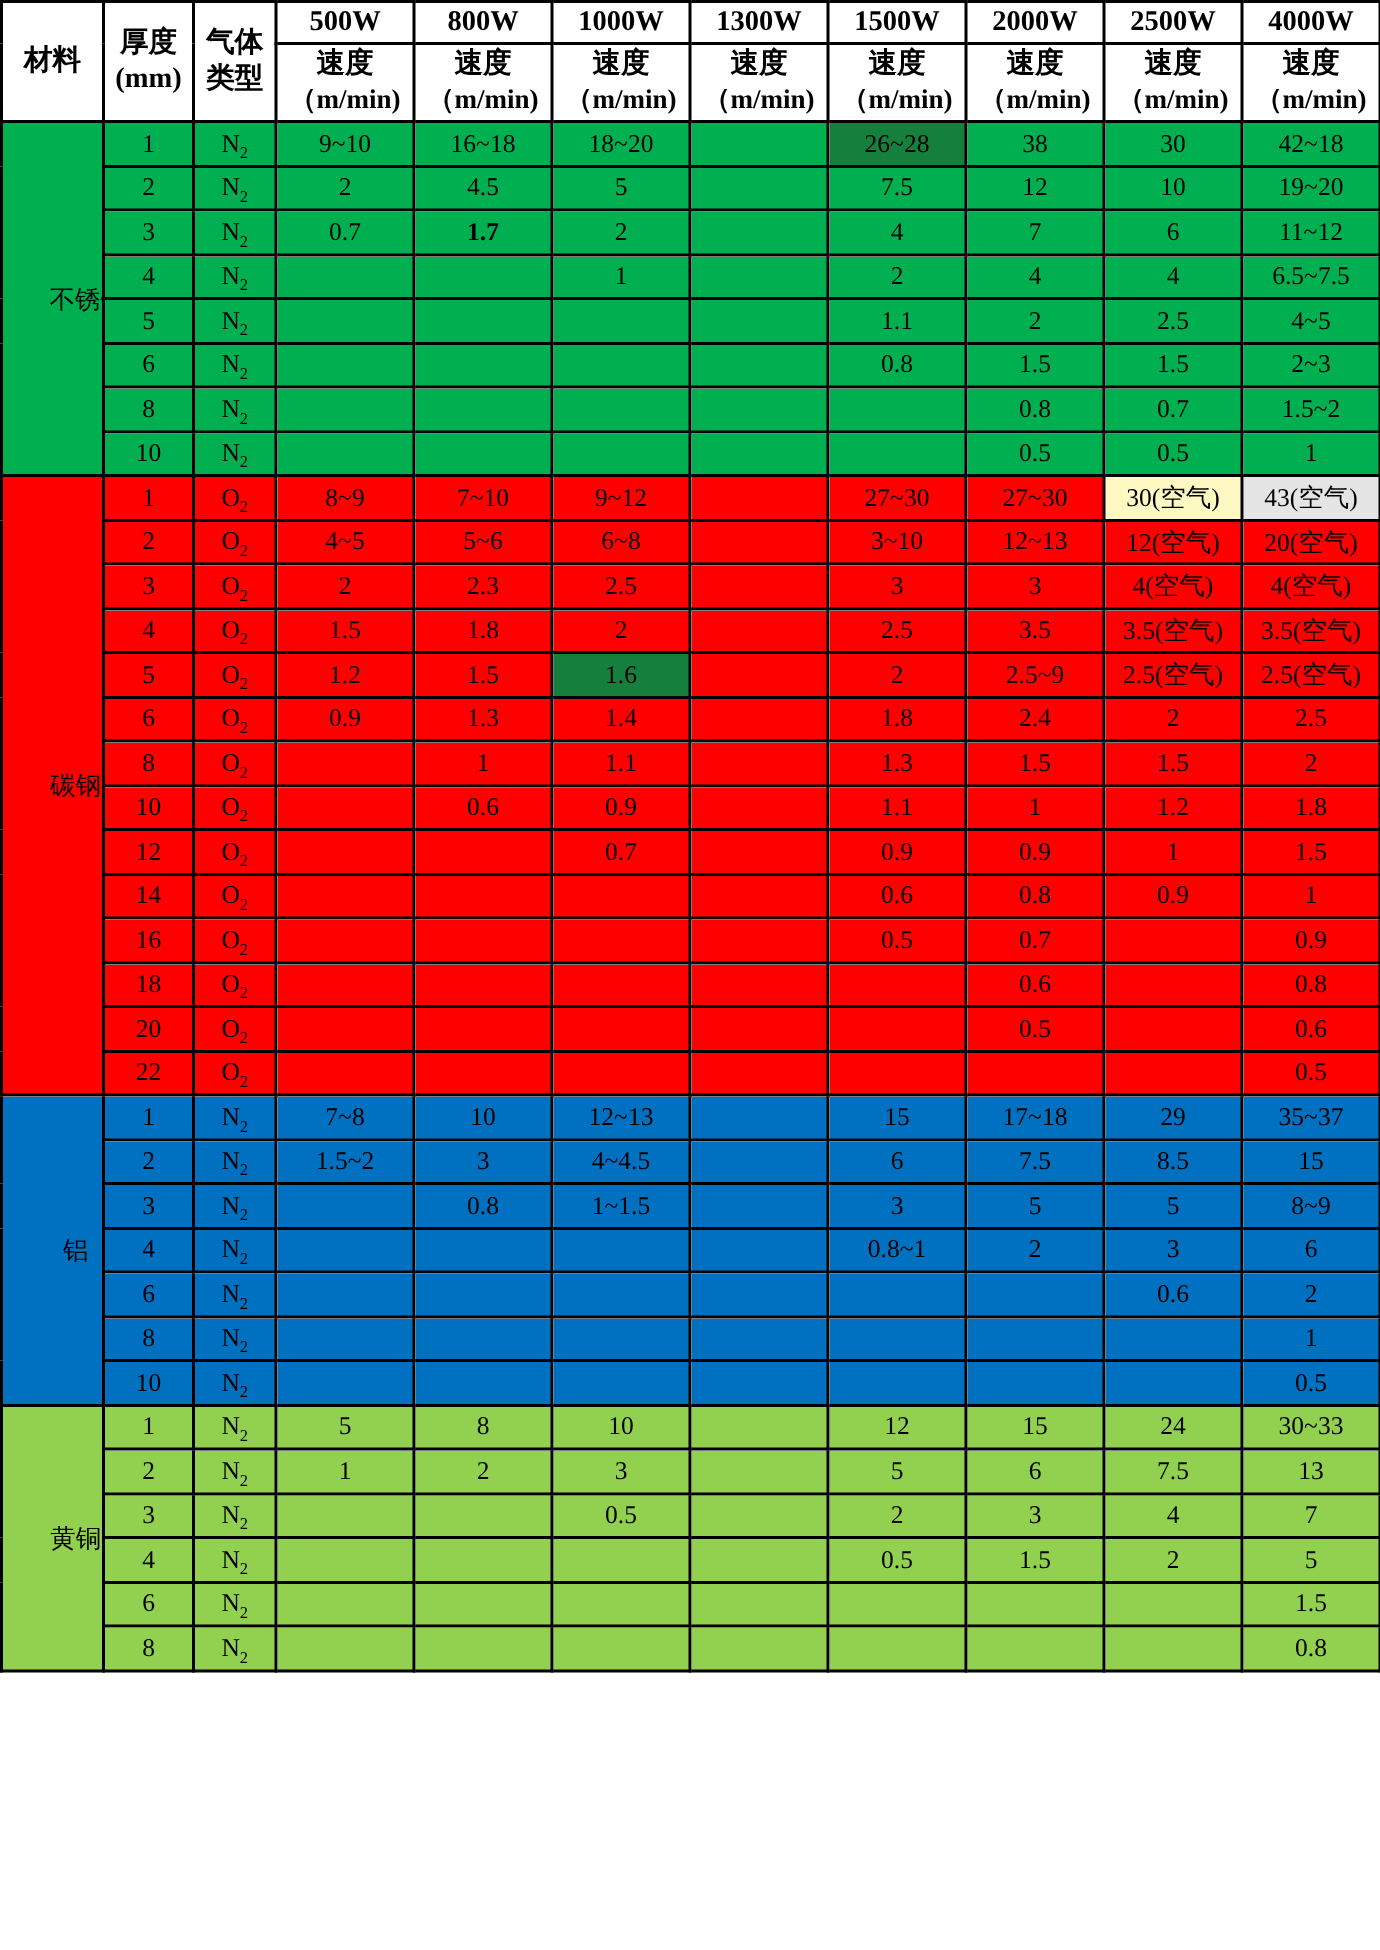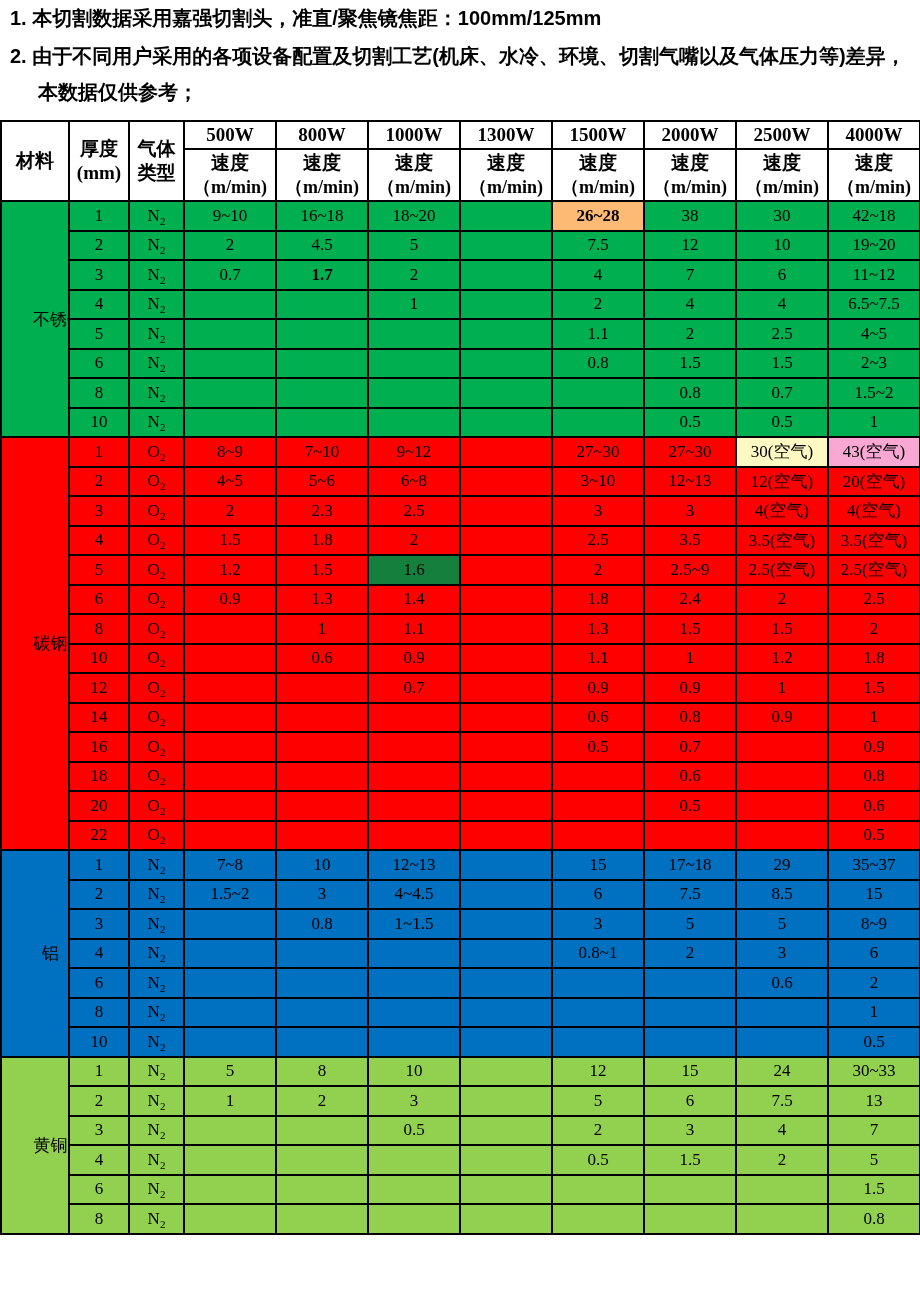--- a/index.html
+++ b/index.html
@@ -61,24 +61,20 @@
     font-size: 11px;
     line-height: 0;
   }
 </style>
 </head>
 <body>
 
 <div>
 
 
-  <div class="notes">
-    <p class="note">1. 本切割数据采用嘉强切割头，准直/聚焦镜焦距：100mm/125mm</p>
-    <p class="note">2. 由于不同用户采用的各项设备配置及切割工艺(机床、水冷、环境、切割气嘴以及气体压力等)差异，本数据仅供参考；</p>
-  </div>
 
   <table class="cutting-table">
     <colgroup>
       <col style="width:68px">
         <col style="width:60px">
         <col style="width:55px">
       <col style="width:92px">
         <col style="width:92px">
         <col style="width:92px">
         <col style="width:92px">
@@ -120,21 +116,21 @@
     </thead>
     <tbody>
         <tr>
           <td rowspan="8" class="material-cell" style="background: rgb(0, 176, 80);">不锈钢</td>
           <td style="background: rgb(0, 176, 80);">1</td>
           <td style="background: rgb(0, 176, 80);">N<sub>2</sub></td>
           <td style="background: rgb(0, 176, 80);">9~10</td>
           <td style="background: rgb(0, 176, 80);">16~18</td>
           <td style="background: rgb(0, 176, 80);">18~20</td>
           <td style="background: rgb(0, 176, 80);"></td>
-          <td style="background: #fdba74; font-weight: bold;">26~28</td>
+          <td style="background: #15803d;">26~28</td>
           <td style="background: rgb(0, 176, 80);">38</td>
           <td style="background: rgb(0, 176, 80);">30</td>
           <td style="background: rgb(0, 176, 80);">42~18</td>
         </tr>
         <tr>
           <td style="background: rgb(0, 176, 80);">2</td>
           <td style="background: rgb(0, 176, 80);">N<sub>2</sub></td>
           <td style="background: rgb(0, 176, 80);">2</td>
           <td style="background: rgb(0, 176, 80);">4.5</td>
           <td style="background: rgb(0, 176, 80);">5</td>
@@ -220,21 +216,21 @@
           <td rowspan="14" class="material-cell" style="background: rgb(255, 0, 0);">碳钢</td>
           <td style="background: rgb(255, 0, 0);">1</td>
           <td style="background: rgb(255, 0, 0);">O<sub>2</sub></td>
           <td style="background: rgb(255, 0, 0);">8~9</td>
           <td style="background: rgb(255, 0, 0);">7~10</td>
           <td style="background: rgb(255, 0, 0);">9~12</td>
           <td style="background: rgb(255, 0, 0);"></td>
           <td style="background: rgb(255, 0, 0);">27~30</td>
           <td style="background: rgb(255, 0, 0);">27~30</td>
           <td style="background: #fef9c3;">30(空气)</td>
-          <td style="background: #f9a8d4;">43(空气)</td>
+          <td style="background: #e5e5e5;">43(空气)</td>
         </tr>
         <tr>
           <td style="background: rgb(255, 0, 0);">2</td>
           <td style="background: rgb(255, 0, 0);">O<sub>2</sub></td>
           <td style="background: rgb(255, 0, 0);">4~5</td>
           <td style="background: rgb(255, 0, 0);">5~6</td>
           <td style="background: rgb(255, 0, 0);">6~8</td>
           <td style="background: rgb(255, 0, 0);"></td>
           <td style="background: rgb(255, 0, 0);">3~10</td>
           <td style="background: rgb(255, 0, 0);">12~13</td>

